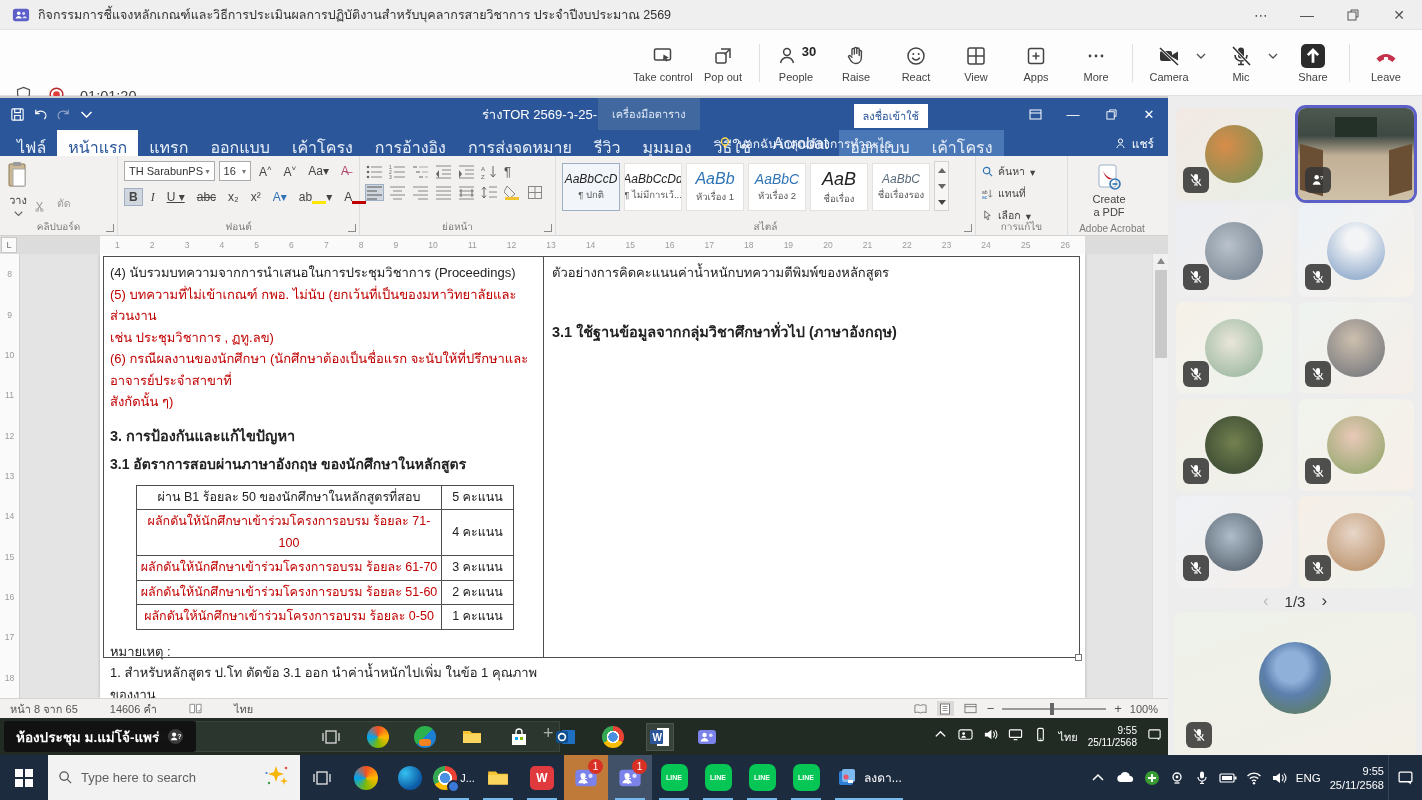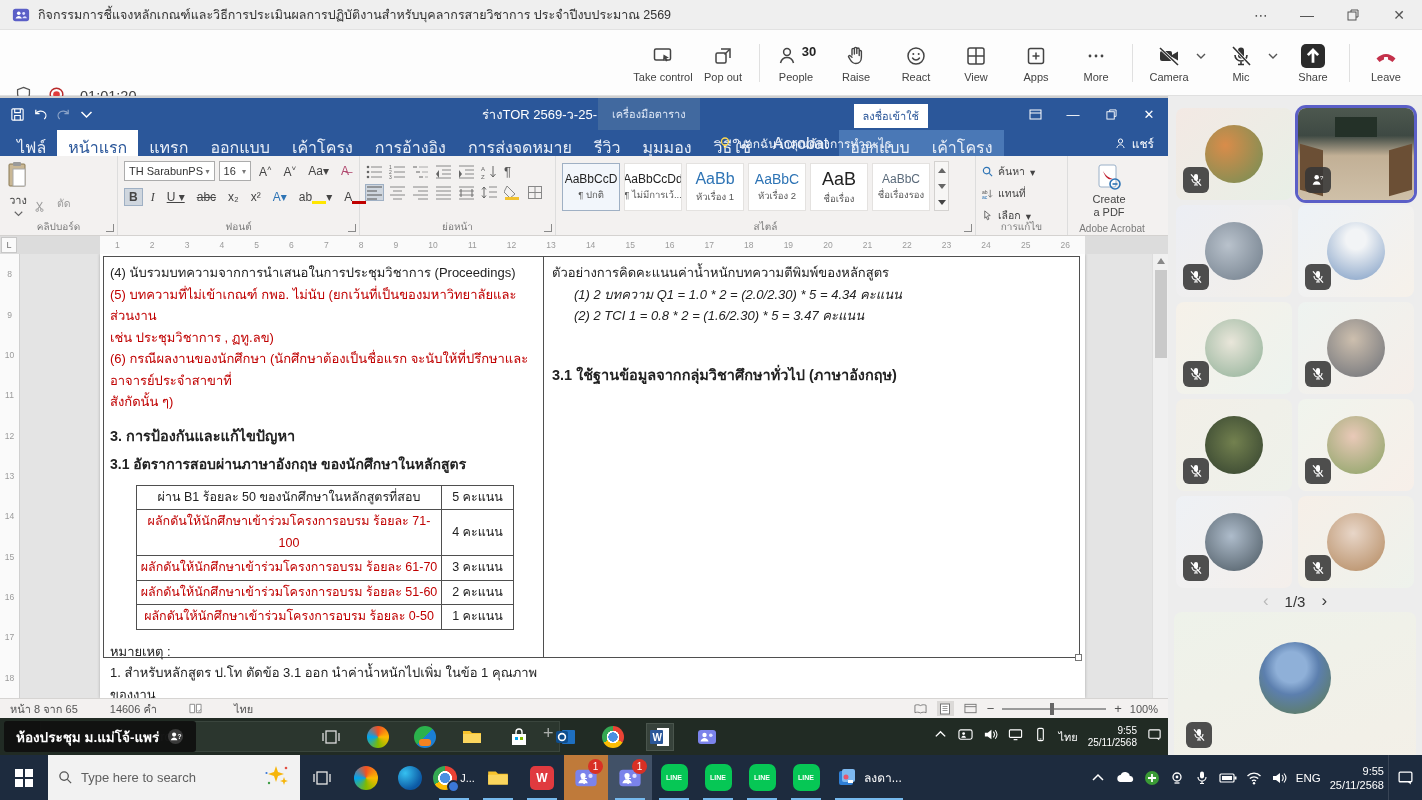--- a/index.html
+++ b/index.html
@@ -57,21 +57,21 @@
   .fsize{width:36px;height:20px;border:1px solid #acacac;background:#fff;font-size:11px;color:#333;display:flex;align-items:center;padding:0 4px;justify-content:space-between;}
   .fbtn{font-size:12px;color:#444;padding:1px 4px;white-space:nowrap;}
   .fbtn.press{background:#cfd6de;border:1px solid #9fb0c4;}
   .cbar{display:inline-block;width:14px;height:3px;vertical-align:-3px;}
   .pararow{display:flex;align-items:center;gap:6px;margin-top:3px;}
   .pico{width:17px;height:15px;}
   .pico.press{background:#cfd6de;outline:1px solid #9fb0c4;}
   .stylegal{display:flex;gap:4px;align-items:stretch;height:48px;margin-top:2px;}
   .styleitem{width:58px;background:#fff;border:1px solid #e4e2e0;display:flex;flex-direction:column;align-items:center;justify-content:center;gap:1px;overflow:hidden;}
   .styleitem.sel{border:1px solid #9fb0c4;background:#f2f6fb;}
-  .sprev{font-size:12px;color:#222;white-space:nowrap;}
+  .sprev{font-size:12px;color:#222;white-space:nowrap;font-style:italic;}
   .slab{font-size:9.5px;color:#555;white-space:nowrap;}
   .s-h1 .sprev,.s-h2 .sprev{color:#2e74b5;}
   .s-h1 .sprev{font-size:16px;} .s-h2 .sprev{font-size:14px;}
   .s-title .sprev{font-size:18px;} .s-sub .sprev{color:#5a6a7a;}
   .galarrows{width:15px;display:flex;flex-direction:column;border:1px solid #d4d2d0;background:#f7f6f5;}
   .galarrows div{flex:1;display:flex;align-items:center;justify-content:center;}
   .tri-up{width:0;height:0;border-left:4px solid transparent;border-right:4px solid transparent;border-bottom:5px solid #666;}
   .tri-dn{width:0;height:0;border-left:4px solid transparent;border-right:4px solid transparent;border-top:5px solid #666;}
   .editcol{display:flex;flex-direction:column;gap:5px;font-size:10.5px;color:#444;margin-top:2px;}
   .editrow{display:flex;align-items:center;gap:5px;white-space:nowrap;}
@@ -701,25 +701,20 @@
             </table>
             <div class="notehead">หมายเหตุ :</div>
             <div>
 
             <div>1. สำหรับหลักสูตร ป.โท ตัดข้อ 3.1 ออก นำค่าน้ำหนักไปเพิ่ม ในข้อ 1 คุณภาพของงาน</div>
               </div>
           </div>
 
           <div class="cell-r">
             <div>ตัวอย่างการคิดคะแนนค่าน้ำหนักบทความตีพิมพ์ของหลักสูตร</div>
-            <div>
-
-            <div class="ex">(1) 2 บทความ Q1 = 1.0 * 2 = (2.0/2.30) * 5 = 4.34 คะแนน</div>
-                <div class="ex">(2) 2  TCI 1  = 0.8 * 2 = (1.6/2.30) * 5 = 3.47 คะแนน</div>
-              </div>
             <div class="doch2r">3.1 ใช้ฐานข้อมูลจากกลุ่มวิชาศึกษาทั่วไป (ภาษาอังกฤษ)</div>
           </div>
         </div>
         <div class="vscroll">
           <div class="uparr"></div>
           <div class="vthumb"></div>
         </div>
       </div>
 
       <div class="statusbar">

